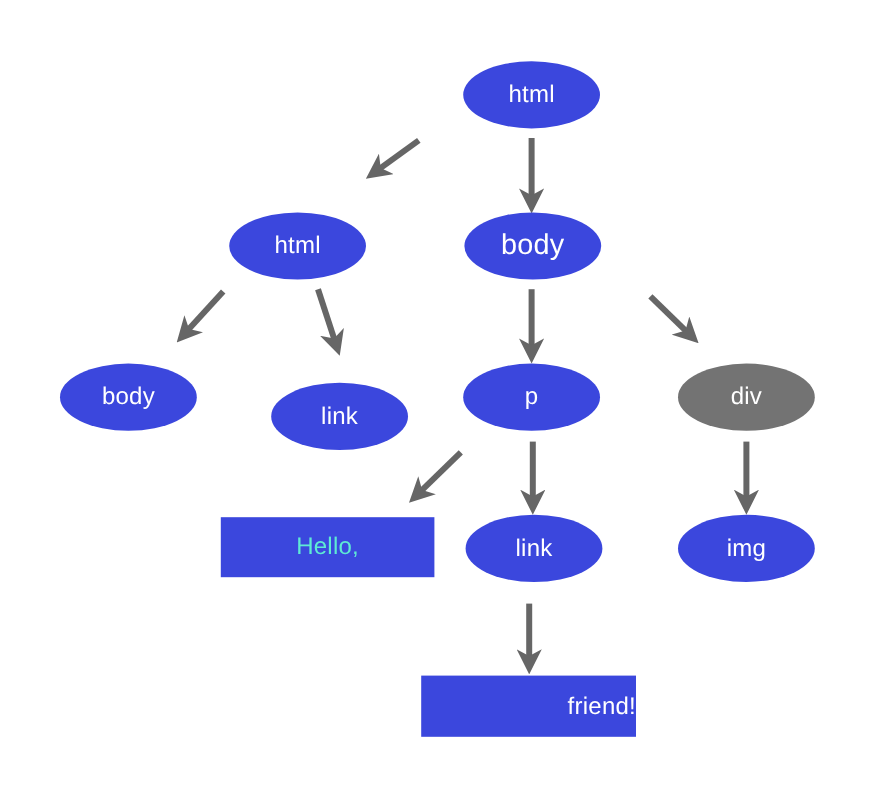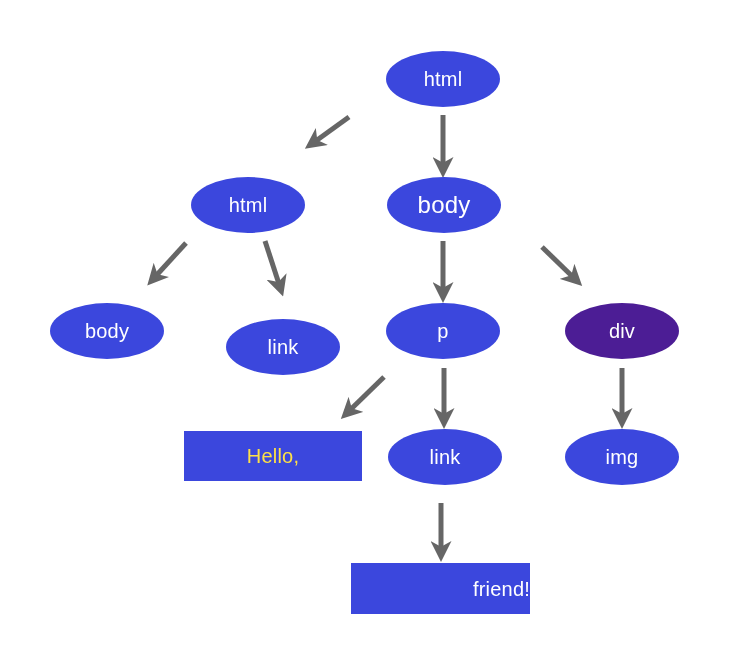--- a/index.html
+++ b/index.html
@@ -87,24 +87,24 @@
       </div>
       <div class="node ellipse" style="left: 50px; top: 303px; width: 114px; height: 56px; background: rgb(59, 71, 221); color: rgb(255, 255, 255); font-size: 20px;">
         <span class="node-label">body</span>
       </div>
       <div class="node ellipse" style="left: 226px; top: 319px; width: 114px; height: 56px; background: rgb(59, 71, 221); color: rgb(255, 255, 255); font-size: 20px;">
         <span class="node-label">link</span>
       </div>
       <div class="node ellipse" style="left: 386px; top: 303px; width: 114px; height: 56px; background: rgb(59, 71, 221); color: rgb(255, 255, 255); font-size: 20px;">
         <span class="node-label">p</span>
       </div>
-      <div class="node ellipse" style="left: 565px; top: 303px; width: 114px; height: 56px; background: #4c1d95; color: rgb(255, 255, 255); font-size: 20px; text-align: center;">
+      <div class="node ellipse" style="left: 565px; top: 303px; width: 114px; height: 56px; background: #737373; color: rgb(255, 255, 255); font-size: 20px; text-align: center;">
         <span class="node-label">div</span>
       </div>
-      <div class="node rect" style="left: 184px; top: 431px; width: 178px; height: 50px; background: rgb(59, 71, 221); color: #fde047; font-size: 20px;">
+      <div class="node rect" style="left: 184px; top: 431px; width: 178px; height: 50px; background: rgb(59, 71, 221); color: #5eead4; font-size: 20px;">
         <span class="node-label">Hello,</span>
       </div>
       <div class="node ellipse" style="left: 388px; top: 429px; width: 114px; height: 56px; background: rgb(59, 71, 221); color: rgb(255, 255, 255); font-size: 20px;">
         <span class="node-label">link</span>
       </div>
       <div class="node ellipse" style="left: 565px; top: 429px; width: 114px; height: 56px; background: rgb(59, 71, 221); color: rgb(255, 255, 255); font-size: 20px;">
         <span class="node-label">img</span>
       </div>
       <div class="node rect" style="left: 351px; top: 563px; width: 179px; height: 51px; background: rgb(59, 71, 221); color: rgb(255, 255, 255); font-size: 20px; justify-content: flex-end;">
         <span class="node-label">friend!</span>

